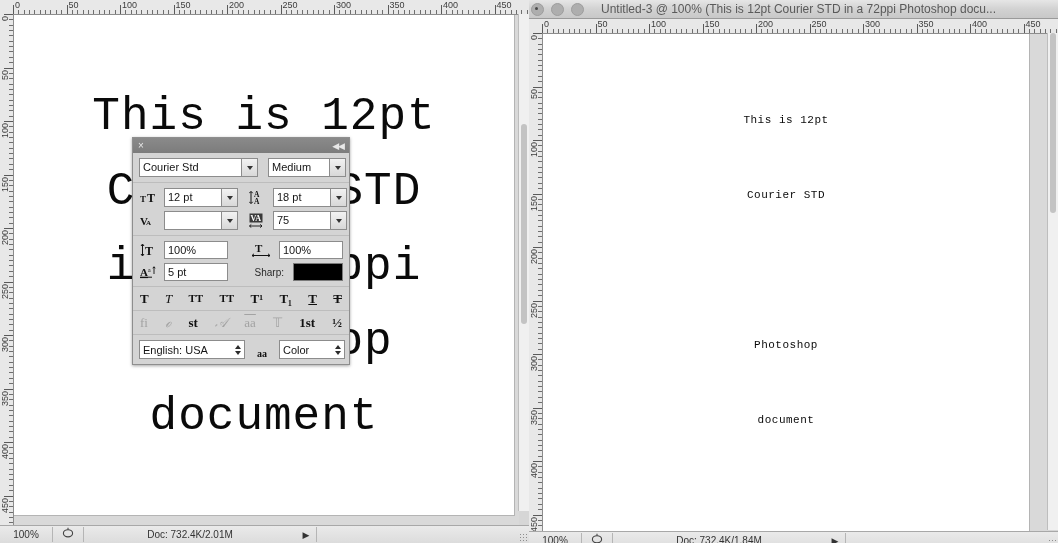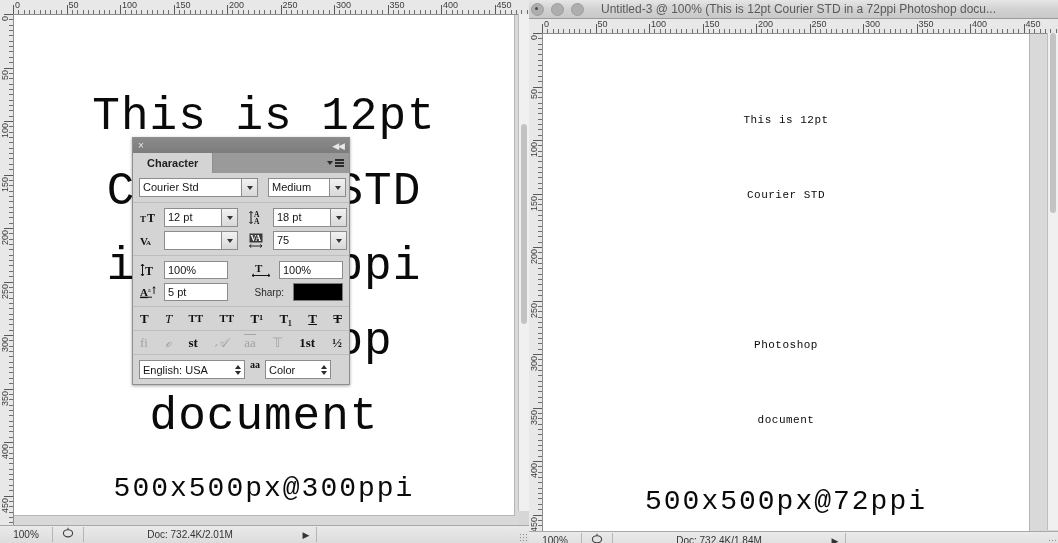--- a/index.html
+++ b/index.html
@@ -207,21 +207,21 @@
   .styles span{display:inline-block;line-height:1;}
   .ot{
     display:flex;justify-content:space-between;align-items:center;
     padding:5px 7px;border-bottom:1px solid #bdbdbd;
     font-family:"Liberation Serif",serif;font-size:13px;color:#a3a3a3;
   }
   .ot span{display:inline-block;line-height:1;}
   .ot .on{color:#111;font-weight:bold;}
 
   .bottomrow{
-    display:flex;align-items:flex-start;gap:5px;padding:5px 6px;
+    display:flex;align-items:flex-end;gap:12px;padding:5px 6px;
   }
   .popup{
     position:relative;height:17px;background:#fff;border:1px solid #8c8c8c;
     display:flex;align-items:center;
   }
   .popup .val{font-size:11px;color:#151515;padding:0 3px;}
   .popup .sa{
     position:absolute;right:3px;top:0;bottom:0;display:flex;flex-direction:column;
     justify-content:center;gap:2px;
   }
@@ -467,21 +467,20 @@
           <div class="tick minor" style="top: 508.25px;"></div>
         </div>
 
       <div class="canvasarea">
         <div class="page">
           <div class="doctext big" style="top:76px;">This is 12pt</div>
           <div class="doctext big" style="top:151px;">Courier STD</div>
           <div class="doctext big" style="top:226px;">in a 300ppi</div>
           <div class="doctext big" style="top:301px;">Photoshop</div>
           <div class="doctext big" style="top:376px;">document</div>
-          <div class="doctext mid" style="top:458px;">500x500px@300ppi</div>
         </div>
       </div>
 
       <div class="vscroll">
         <div class="thumb" style="top:110px;height:200px;"></div>
       </div>
     </div>
 
     <div class="statusbar">
       <div class="st-zoom">100%</div>
@@ -497,31 +496,20 @@
       <div class="st-arrow">▶</div>
       <div class="st-sep"></div>
       <div style="flex:1"></div>
       <div class="grow"></div>
     </div>
 
     <div class="panel p-left">
       <div class="p-grip">
         <span class="x">×</span>
         <span class="cc">◀◀</span>
-      </div>
-      <div class="p-tabs">
-        <div class="p-tab">Character</div>
-        <div class="p-menu">
-          <span class="tri"></span>
-          <span class="lines">
-              <i></i>
-              <i></i>
-              <i></i>
-            </span>
-        </div>
       </div>
 
       <div class="p-sec">
         <div class="row">
           <div class="combo" style="flex:0 0 117px;">
             <span class="val">Courier Std</span>
             <span class="arrowbox">
                 <span class="tri"></span>
               </span>
           </div>
@@ -910,21 +898,20 @@
           <div class="tick minor" style="top: 502.9px;"></div>
           <div class="tick minor" style="top: 508.25px;"></div>
         </div>
 
       <div class="canvasarea">
         <div class="page">
           <div class="doctext small" style="top:80px;">This is 12pt</div>
           <div class="doctext small" style="top:155px;">Courier STD</div>
           <div class="doctext small" style="top:305px;">Photoshop</div>
           <div class="doctext small" style="top:380px;">document</div>
-          <div class="doctext mid" style="top:452px;">500x500px@72ppi</div>
         </div>
       </div>
 
       <div class="vscroll">
         <div class="thumb" style="top:0px;height:180px;"></div>
       </div>
     </div>
 
     <div class="statusbar" style="bottom:-6px;">
       <div class="st-zoom">100%</div>

